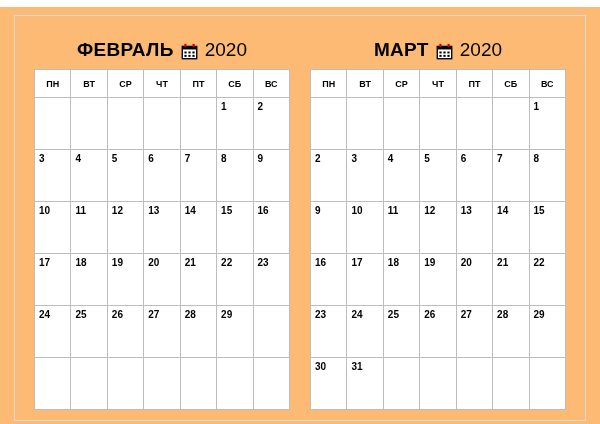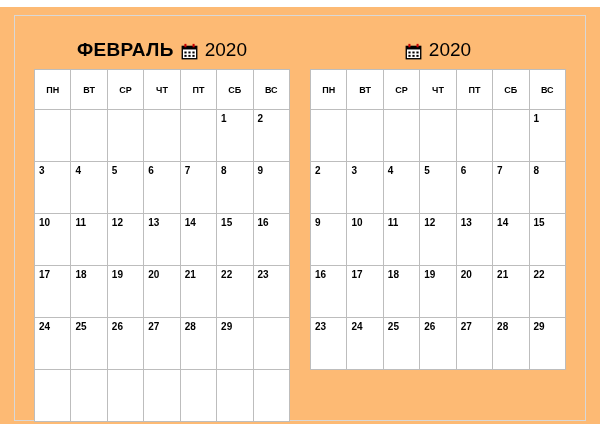--- a/index.html
+++ b/index.html
@@ -74,21 +74,21 @@
     table-layout: fixed;
   }
   table.grid th {
     border: 1px solid #bdbdbd;
     height: 19px;
     font-size: 9px;
     font-weight: bold;
     text-align: center;
     vertical-align: middle;
     background: #ffffff;
-    padding: 10px;
+    padding: 4px;
   }
   table.grid td {
     border: 1px solid #bdbdbd;
     height: 48px;
     width: 36.5px;
     vertical-align: top;
     padding: 3px 0 0 4px;
     font-size: 10px;
     font-weight: bold;
     background: #ffffff;
@@ -188,20 +188,21 @@
             <td><span class="daynum"></span></td>
             <td><span class="daynum"></span></td>
             <td><span class="daynum"></span></td>
           </tr>
         </tbody>
       </table>
     </div>
 
     <div class="calendar">
       <div class="cal-title">
+        <span class="month">МАРТ</span>
         <span class="cal-icon">
           <svg viewBox="0 0 20 20" width="17" height="17" aria-hidden="true">
             <rect x="1.5" y="4" width="17" height="14.5" fill="#ffffff" stroke="#000000" stroke-width="1.6"></rect>
             <rect x="1.5" y="4" width="17" height="3.6" fill="#000000"></rect>
             <rect x="4" y="1" width="2.4" height="4" fill="#cc0000"></rect>
             <rect x="13.6" y="1" width="2.4" height="4" fill="#cc0000"></rect>
             <rect x="4" y="10" width="2.6" height="2.3" fill="#000000"></rect>
             <rect x="8.7" y="10" width="2.6" height="2.3" fill="#000000"></rect>
             <rect x="13.4" y="10" width="2.6" height="2.3" fill="#000000"></rect>
             <rect x="4" y="14" width="2.6" height="2.3" fill="#000000"></rect>
@@ -262,18 +263,27 @@
           </tr>
           <tr>
             <td><span class="daynum">23</span></td>
             <td><span class="daynum">24</span></td>
             <td><span class="daynum">25</span></td>
             <td><span class="daynum">26</span></td>
             <td><span class="daynum">27</span></td>
             <td><span class="daynum">28</span></td>
             <td><span class="daynum">29</span></td>
           </tr>
+          <tr>
+            <td><span class="daynum">30</span></td>
+            <td><span class="daynum">31</span></td>
+            <td><span class="daynum"></span></td>
+            <td><span class="daynum"></span></td>
+            <td><span class="daynum"></span></td>
+            <td><span class="daynum"></span></td>
+            <td><span class="daynum"></span></td>
+          </tr>
         </tbody>
       </table>
     </div>
 
   </div>
 </div>
 
 </body></html>

